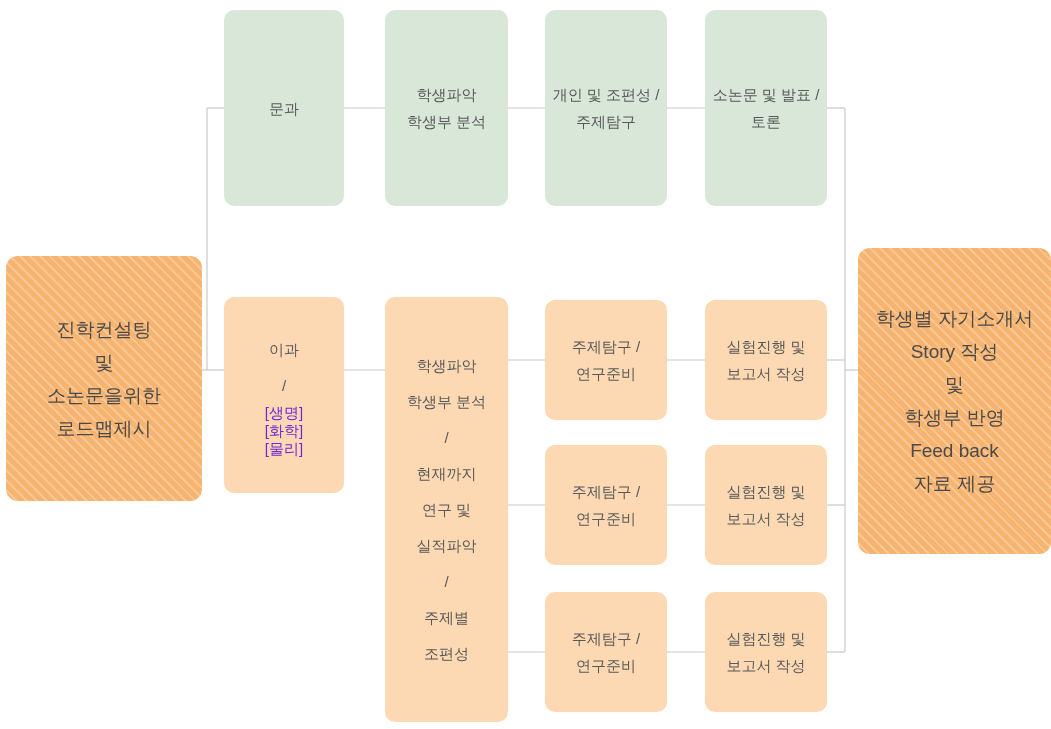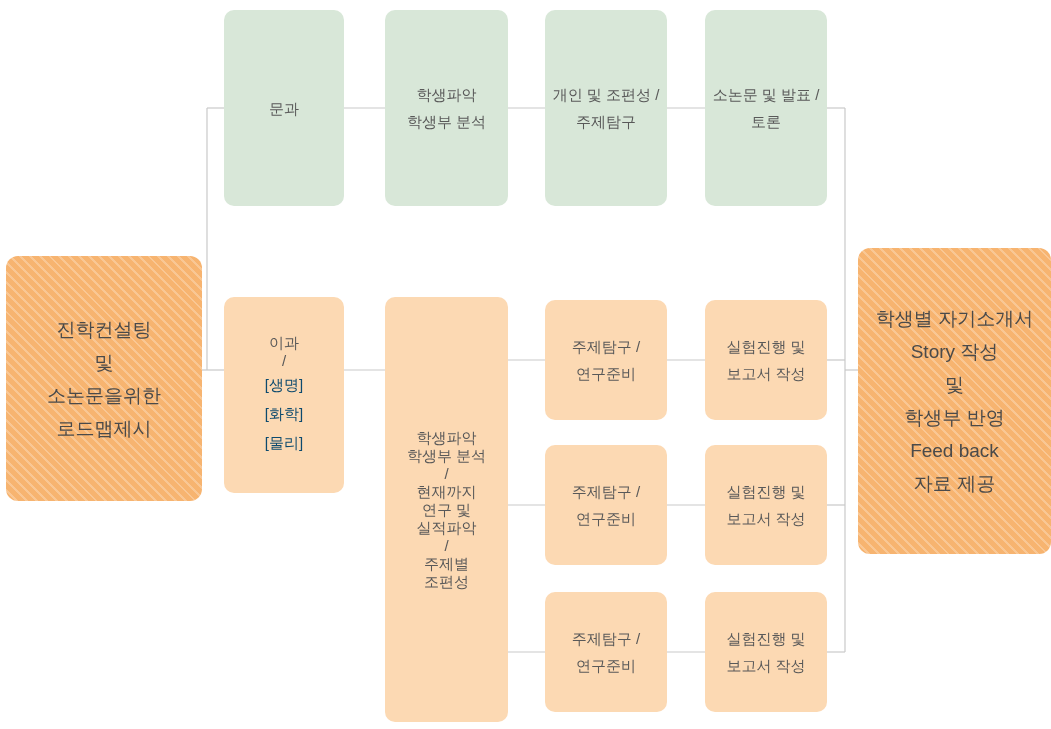--- a/index.html
+++ b/index.html
@@ -26,22 +26,22 @@
     justify-content: center;
     text-align: center;
     border-radius: 10px;
     box-sizing: border-box;
     color: #595959;
     font-size: 15px;
   }
   .box .txt { white-space: pre-line; line-height: 27px; }
   .green { background: #d8e7d8; }
   .peach { background: #fcd9b3; }
-  .tall .txt, .sci .txt { line-height: 18px; }
-  .sci .subjects { color: #0c4a6e; white-space: pre-line; line-height: 29px; }
+  .tall .txt, .sci .txt { line-height: 36px; }
+  .sci .subjects { color: #6d28d9; white-space: pre-line; line-height: 18px; }
   .side {
     background-color: #f7b470;
     background-image: repeating-linear-gradient(45deg, rgba(255,255,255,0.25) 0 2px, rgba(255,255,255,0) 2px 7px);
     border-radius: 12px;
     color: #4a4a4a;
     font-size: 19px;
   }
   .side .txt { line-height: 33px; }
 </style>
 </head>

